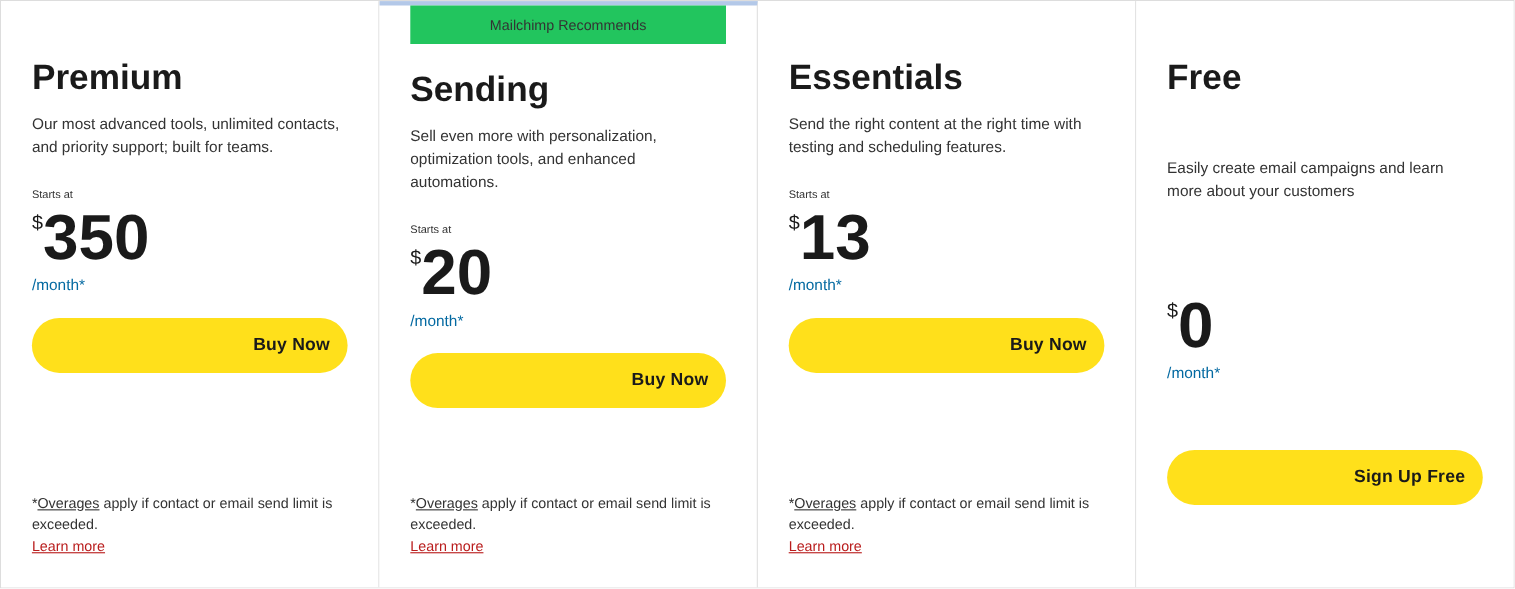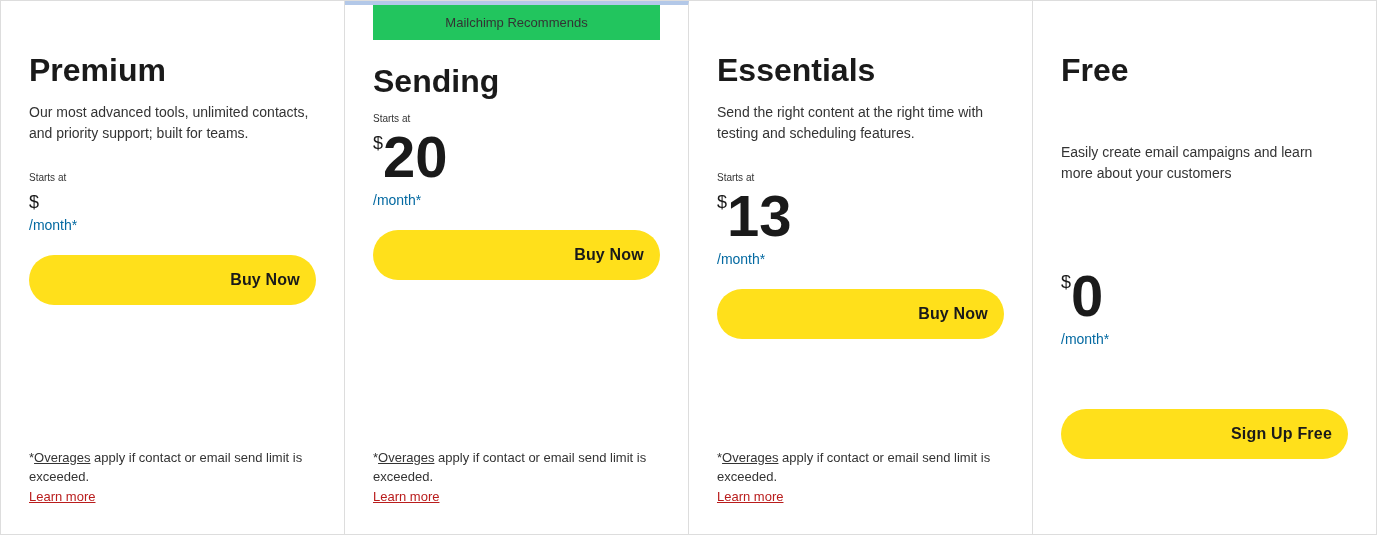--- a/index.html
+++ b/index.html
@@ -142,33 +142,35 @@
 
 <div class="pricing-container">
 
   <div class="plan-card">
     <div class="plan-name">Premium</div>
     <div class="plan-description">Our most advanced tools, unlimited contacts, and priority support; built for teams.</div>
     <div class="pricing-section">
       <div class="starts-at">Starts at</div>
       <div class="price-row">
         <span class="currency">$</span>
+        <span class="price-amount">350</span>
       </div>
       <div class="per-month">/month*</div>
     </div>
     <button class="cta-button">Buy Now</button>
     <div class="footnote">
       *<span class="overages">Overages</span> apply if contact or email send limit is exceeded.<br>
       <a href="#">Learn more</a>
     </div>
   </div>
 
   <div class="plan-card recommended">
     <div class="recommended-badge">Mailchimp Recommends</div>
     <div class="plan-name">Sending</div>
+    <div class="plan-description">Sell even more with personalization, optimization tools, and enhanced automations.</div>
     <div class="pricing-section">
       <div class="starts-at">Starts at</div>
       <div class="price-row">
         <span class="currency">$</span>
         <span class="price-amount">20</span>
       </div>
       <div class="per-month">/month*</div>
     </div>
     <button class="cta-button">Buy Now</button>
     <div class="footnote">

